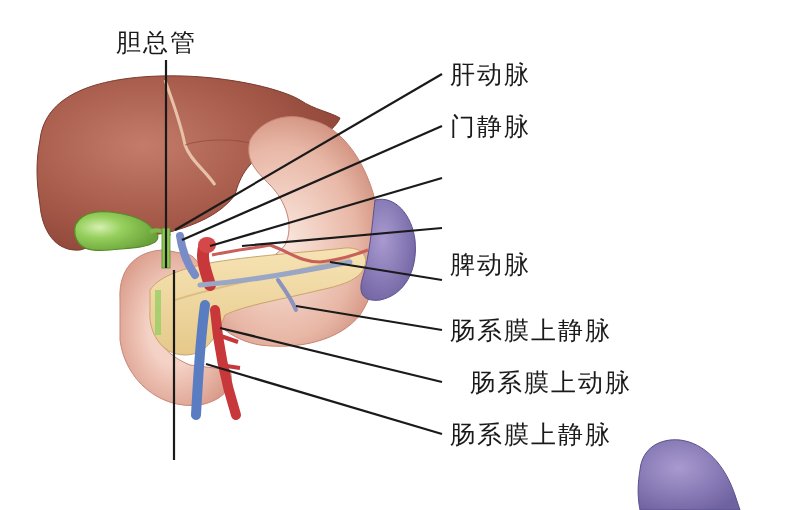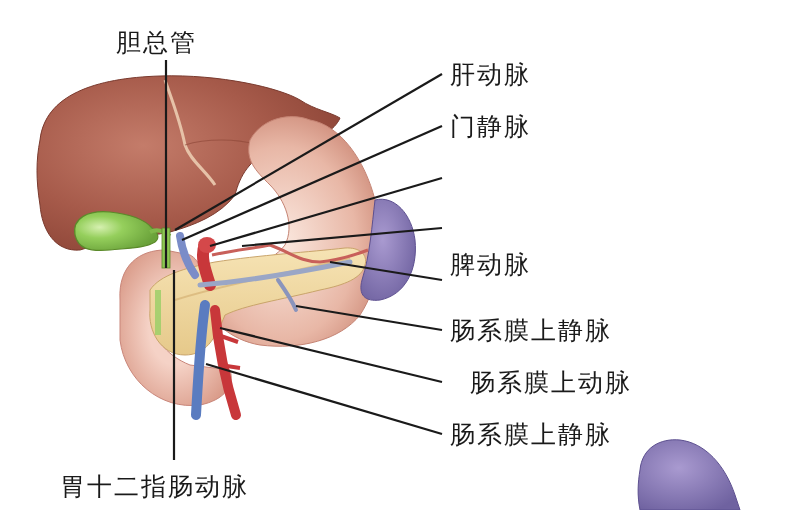--- a/index.html
+++ b/index.html
@@ -105,14 +105,13 @@
     </g>
   </svg>
 
   <div class="label" style="left:116px; top:28px;">胆总管</div>
   <div class="label" style="left:450px; top:112px;">门静脉</div>
   <div class="label" style="left:450px; top:60px;">肝动脉</div>
   <div class="label" style="left:450px; top:214px;margin-top:36px;">脾动脉</div>
   <div class="label" style="left:450px; top:316px;">肠系膜上静脉</div>
   <div class="label" style="left:470px; top:368px;">肠系膜上动脉</div>
   <div class="label" style="left:450px; top:420px;">肠系膜上静脉</div>
-  <div class="label" style="left:60px; top:472px;">胃十二指肠动脉</div>
 </div>
 
 </body></html>

